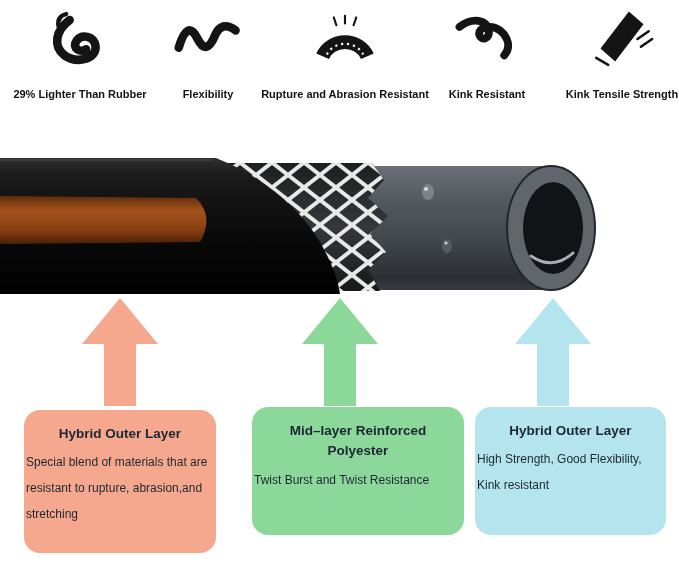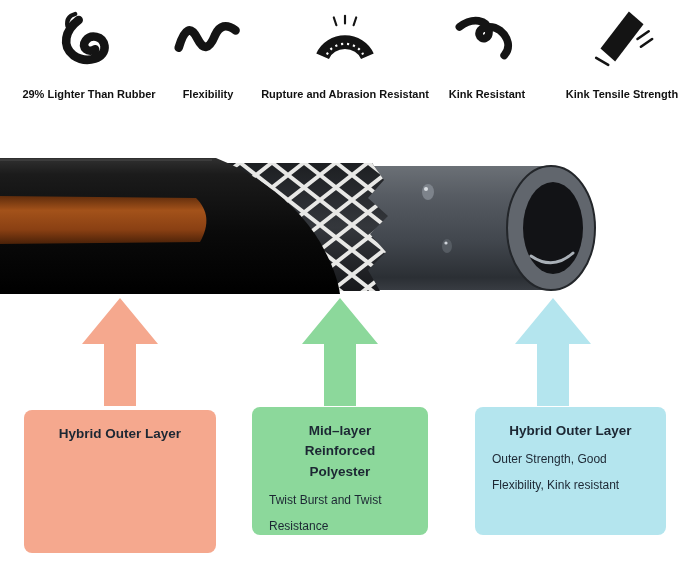--- a/index.html
+++ b/index.html
@@ -9,42 +9,42 @@
   }
 
   
   .feature{position:absolute;top:6px;width:150px;display:flex;flex-direction:column;align-items:center;}
   .feature .icon-box{height:66px;display:flex;align-items:center;justify-content:center;}
   .feature .icon-box svg{width:70px;height:62px;}
   .feature-label{
     margin-top:16px;font-size:11px;font-weight:600;color:#111;
     white-space:nowrap;text-align:center;
   }
-  #feature-0{left:14px;}
+  #feature-0{left:5px;}
   #feature-1{left:133px;}
   #feature-2{left:270px;}
   #feature-3{left:412px;}
   #feature-4{left:547px;}
 
   
   .hose-svg{position:absolute;top:150px;left:0;}
 
   
   .arrow{position:absolute;width:76px;height:108px;top:298px;}
   #arrow-0{left:82px;}
   #arrow-1{left:302px;}
   #arrow-2{left:515px;}
 
   
   .callout-box{
-    position:absolute;border-radius:8px;box-sizing:border-box;
-    padding:10px 17px;color:#1c2733;
+    position:absolute;border-radius:16px;box-sizing:border-box;
+    padding:10px 2px;color:#1c2733;
   }
   #callout-0{left:24px;top:410px;width:192px;height:143px;}
-  #callout-1{left:252px;top:407px;width:176px;height:128px;}
+  #callout-1{left:252px;top:407px;width:212px;height:128px;}
   #callout-2{left:475px;top:407px;width:191px;height:128px;}
   .callout-title{
     font-weight:bold;font-size:13.5px;text-align:center;line-height:1.5;margin:4px 0 6px;
   }
   #callout-1 .callout-title{padding:0 20px;}
   .callout-desc{font-size:12px;line-height:2.15;}
 </style>
 </head>
 <body>
 
@@ -165,25 +165,26 @@
   </svg>
   <svg class="arrow" id="arrow-1" viewBox="0 0 76 108">
     <polygon points="38,0 76,46 54,46 54,108 22,108 22,46 0,46" fill="#8cd89b"></polygon>
   </svg>
   <svg class="arrow" id="arrow-2" viewBox="0 0 76 108">
     <polygon points="38,0 76,46 54,46 54,108 22,108 22,46 0,46" fill="#b4e5ee"></polygon>
   </svg>
 
   <div class="callout-box" id="callout-0" style="background: rgb(245, 168, 142);">
     <div class="callout-title">Hybrid Outer Layer</div>
+    <div class="callout-desc">Special blend of materials that are resistant to rupture, abrasion,and stretching</div>
   </div>
 
   <div class="callout-box" id="callout-1" style="background: rgb(140, 216, 155);">
     <div class="callout-title">Mid–layer Reinforced Polyester</div>
     <div class="callout-desc">Twist Burst and Twist Resistance</div>
   </div>
 
   <div class="callout-box" id="callout-2" style="background: rgb(180, 229, 238);">
     <div class="callout-title">Hybrid Outer Layer</div>
-    <div class="callout-desc">Outer Strength, Good Flexibility, Kink resistant</div>
+    <div class="callout-desc">High Strength, Good Flexibility, Kink resistant</div>
   </div>
 
 </div>
 
 </body></html>

